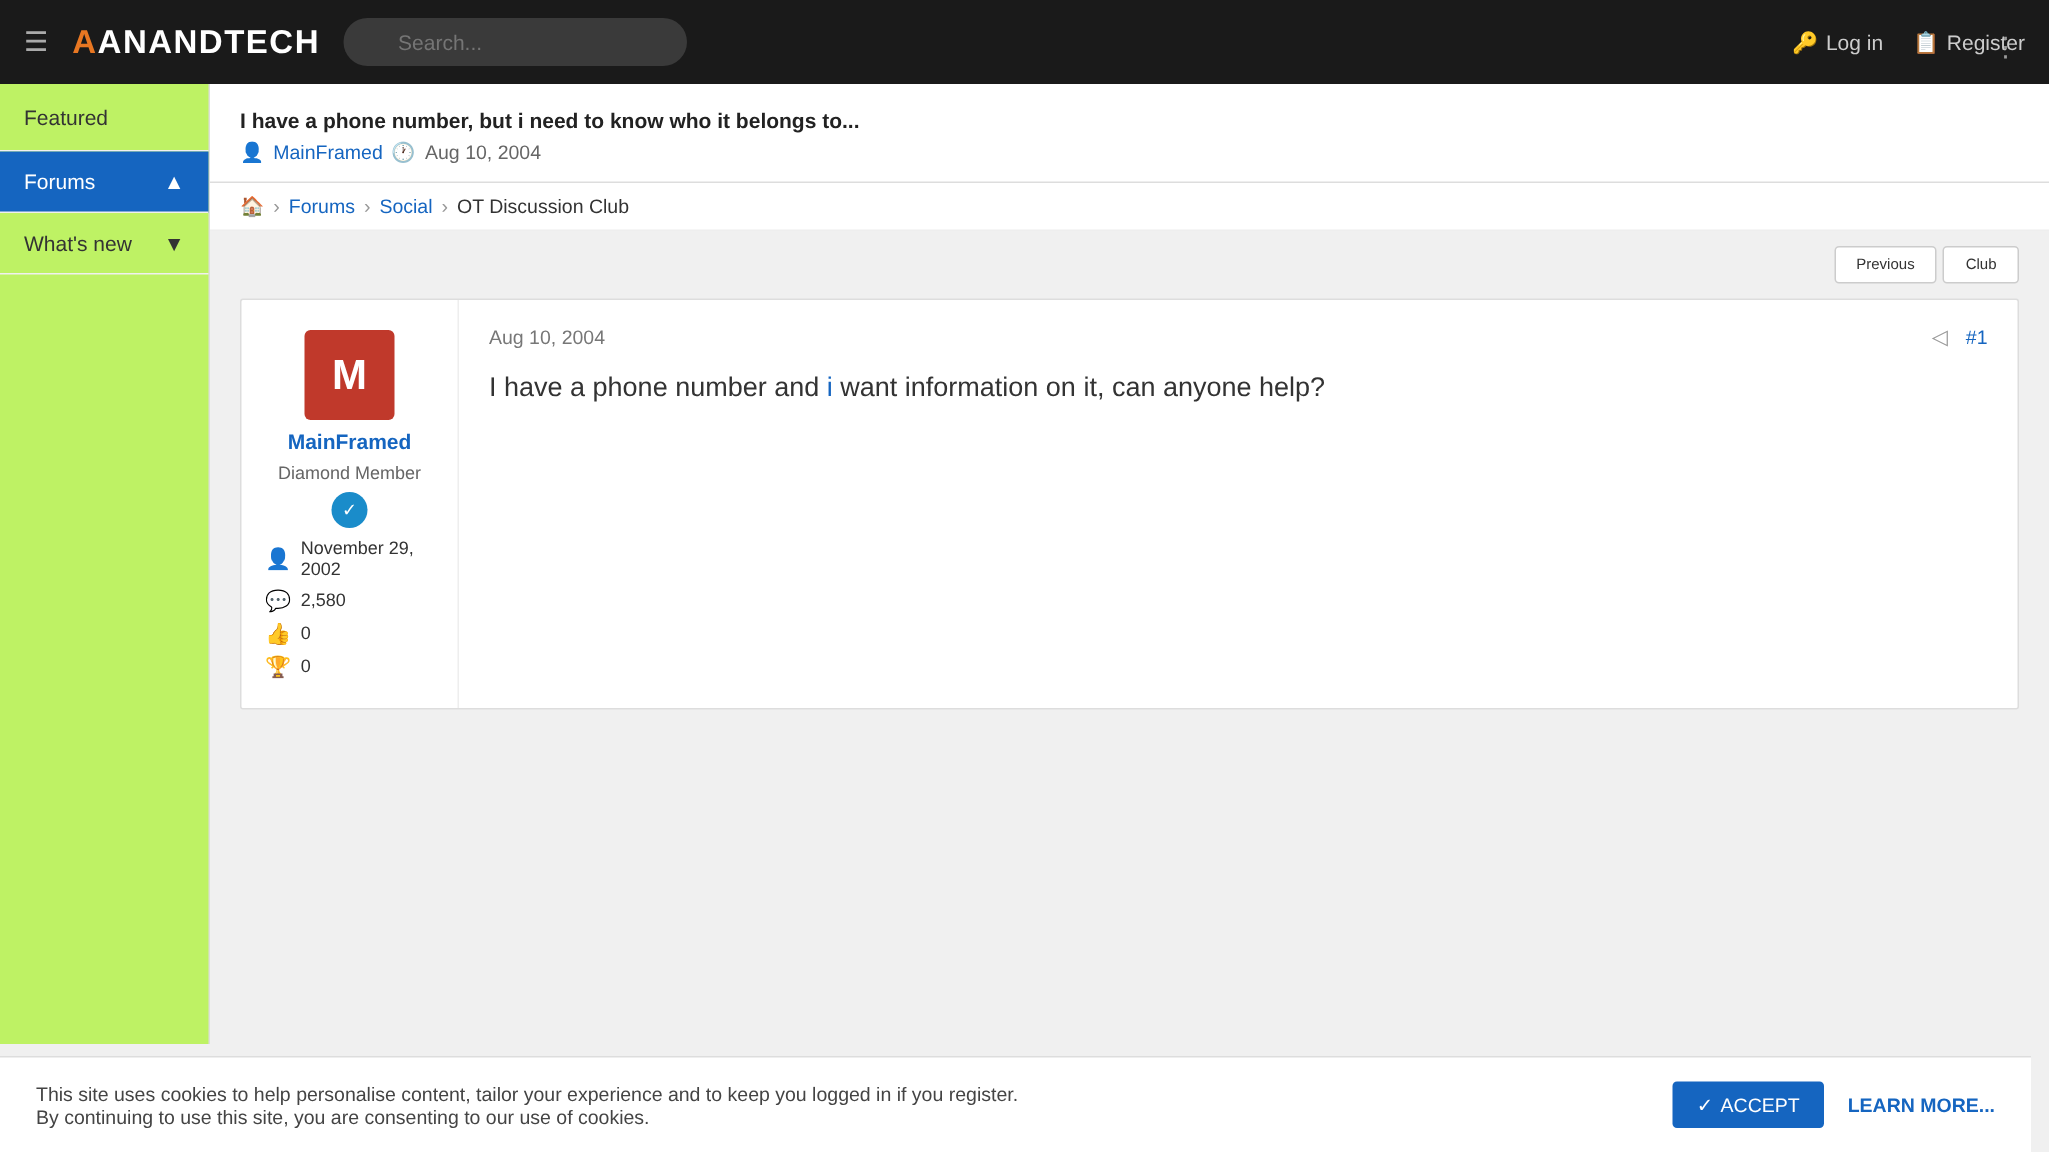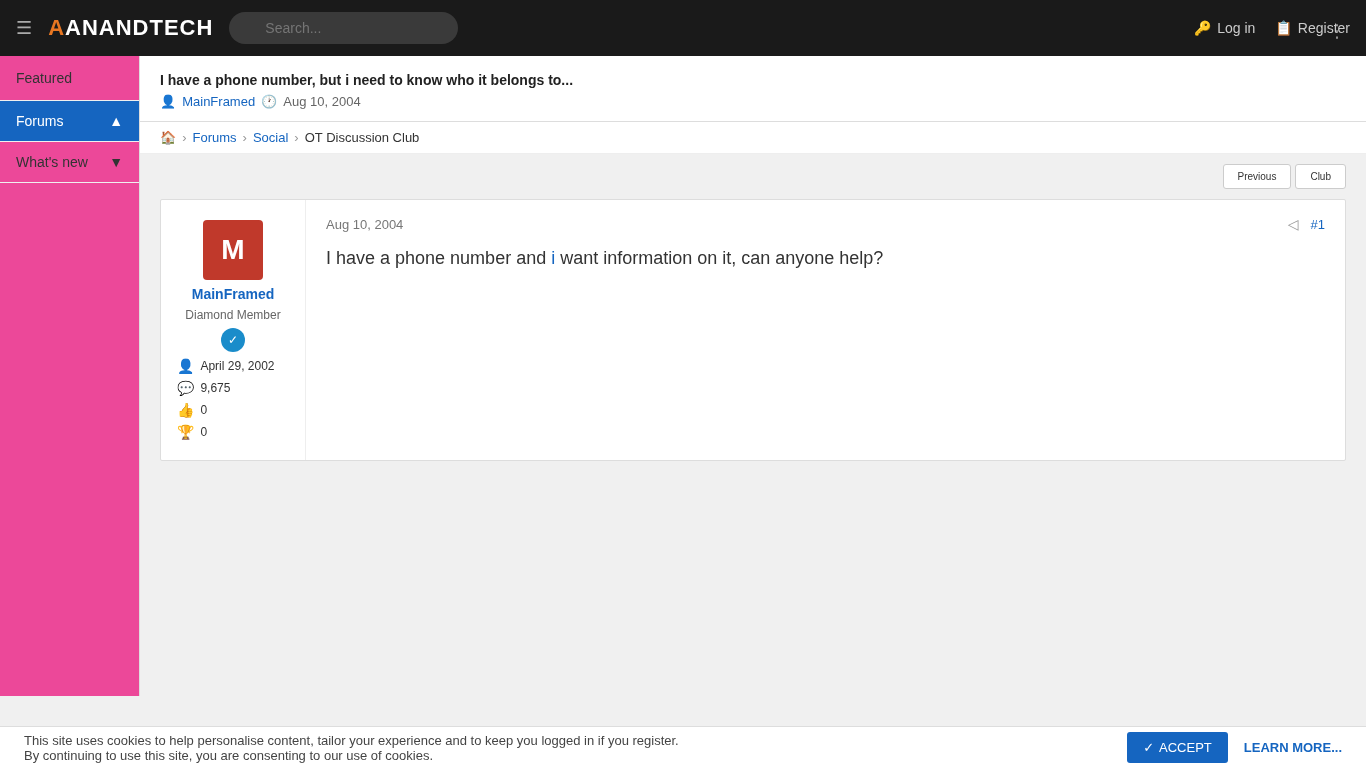--- a/index.html
+++ b/index.html
@@ -70,21 +70,21 @@
 
     
     .main-layout {
       display: flex;
       min-height: calc(100vh - 56px - 72px);
     }
 
     
     .sidebar {
       width: 140px;
-      background: #ec4899;
+      background: #bef264;
       border-right: 1px solid #ddd;
       flex-shrink: 0;
       padding-top: 0;
     }
     .sidebar-item {
       padding: 12px 16px;
       font-size: 14px;
       color: #333;
       cursor: pointer;
       border-bottom: 1px solid #f0f0f0;
@@ -275,24 +275,24 @@
       color: #999;
       cursor: pointer;
       font-size: 18px;
     }
 
     
     .cookie-bar {
       position: fixed;
       bottom: 0;
       left: 0;
-      right: 0;
+      right: 12px;
       background: #fff;
       border-top: 1px solid #ddd;
-      padding: 5px 24px;
+      padding: 16px 24px;
       display: flex;
       align-items: center;
       justify-content: space-between;
       font-size: 13px;
       color: #444;
       z-index: 1000;
       margin-top: 40px;
     }
     .cookie-text { flex: 1; }
     .cookie-actions { display: flex; align-items: center; gap: 16px; }
@@ -392,25 +392,25 @@
       <div class="post-container">
         <div class="post-row">
 
           <div class="post-user-col">
             <div class="user-avatar">M</div>
             <div class="user-name">MainFramed</div>
             <div class="user-role">Diamond Member</div>
             <div class="user-badge">✓</div>
             <div class="user-stat">
               <span class="user-stat-icon">👤</span>
-              <span class="user-stat-val">April 29, 2002</span>
+              <span class="user-stat-val">November 29, 2002</span>
             </div>
             <div class="user-stat">
               <span class="user-stat-icon">💬</span>
-              <span class="user-stat-val">9,675</span>
+              <span class="user-stat-val">2,580</span>
             </div>
             <div class="user-stat">
               <span class="user-stat-icon">👍</span>
               <span class="user-stat-val">0</span>
             </div>
             <div class="user-stat">
               <span class="user-stat-icon">🏆</span>
               <span class="user-stat-val">0</span>
             </div>
           </div>

